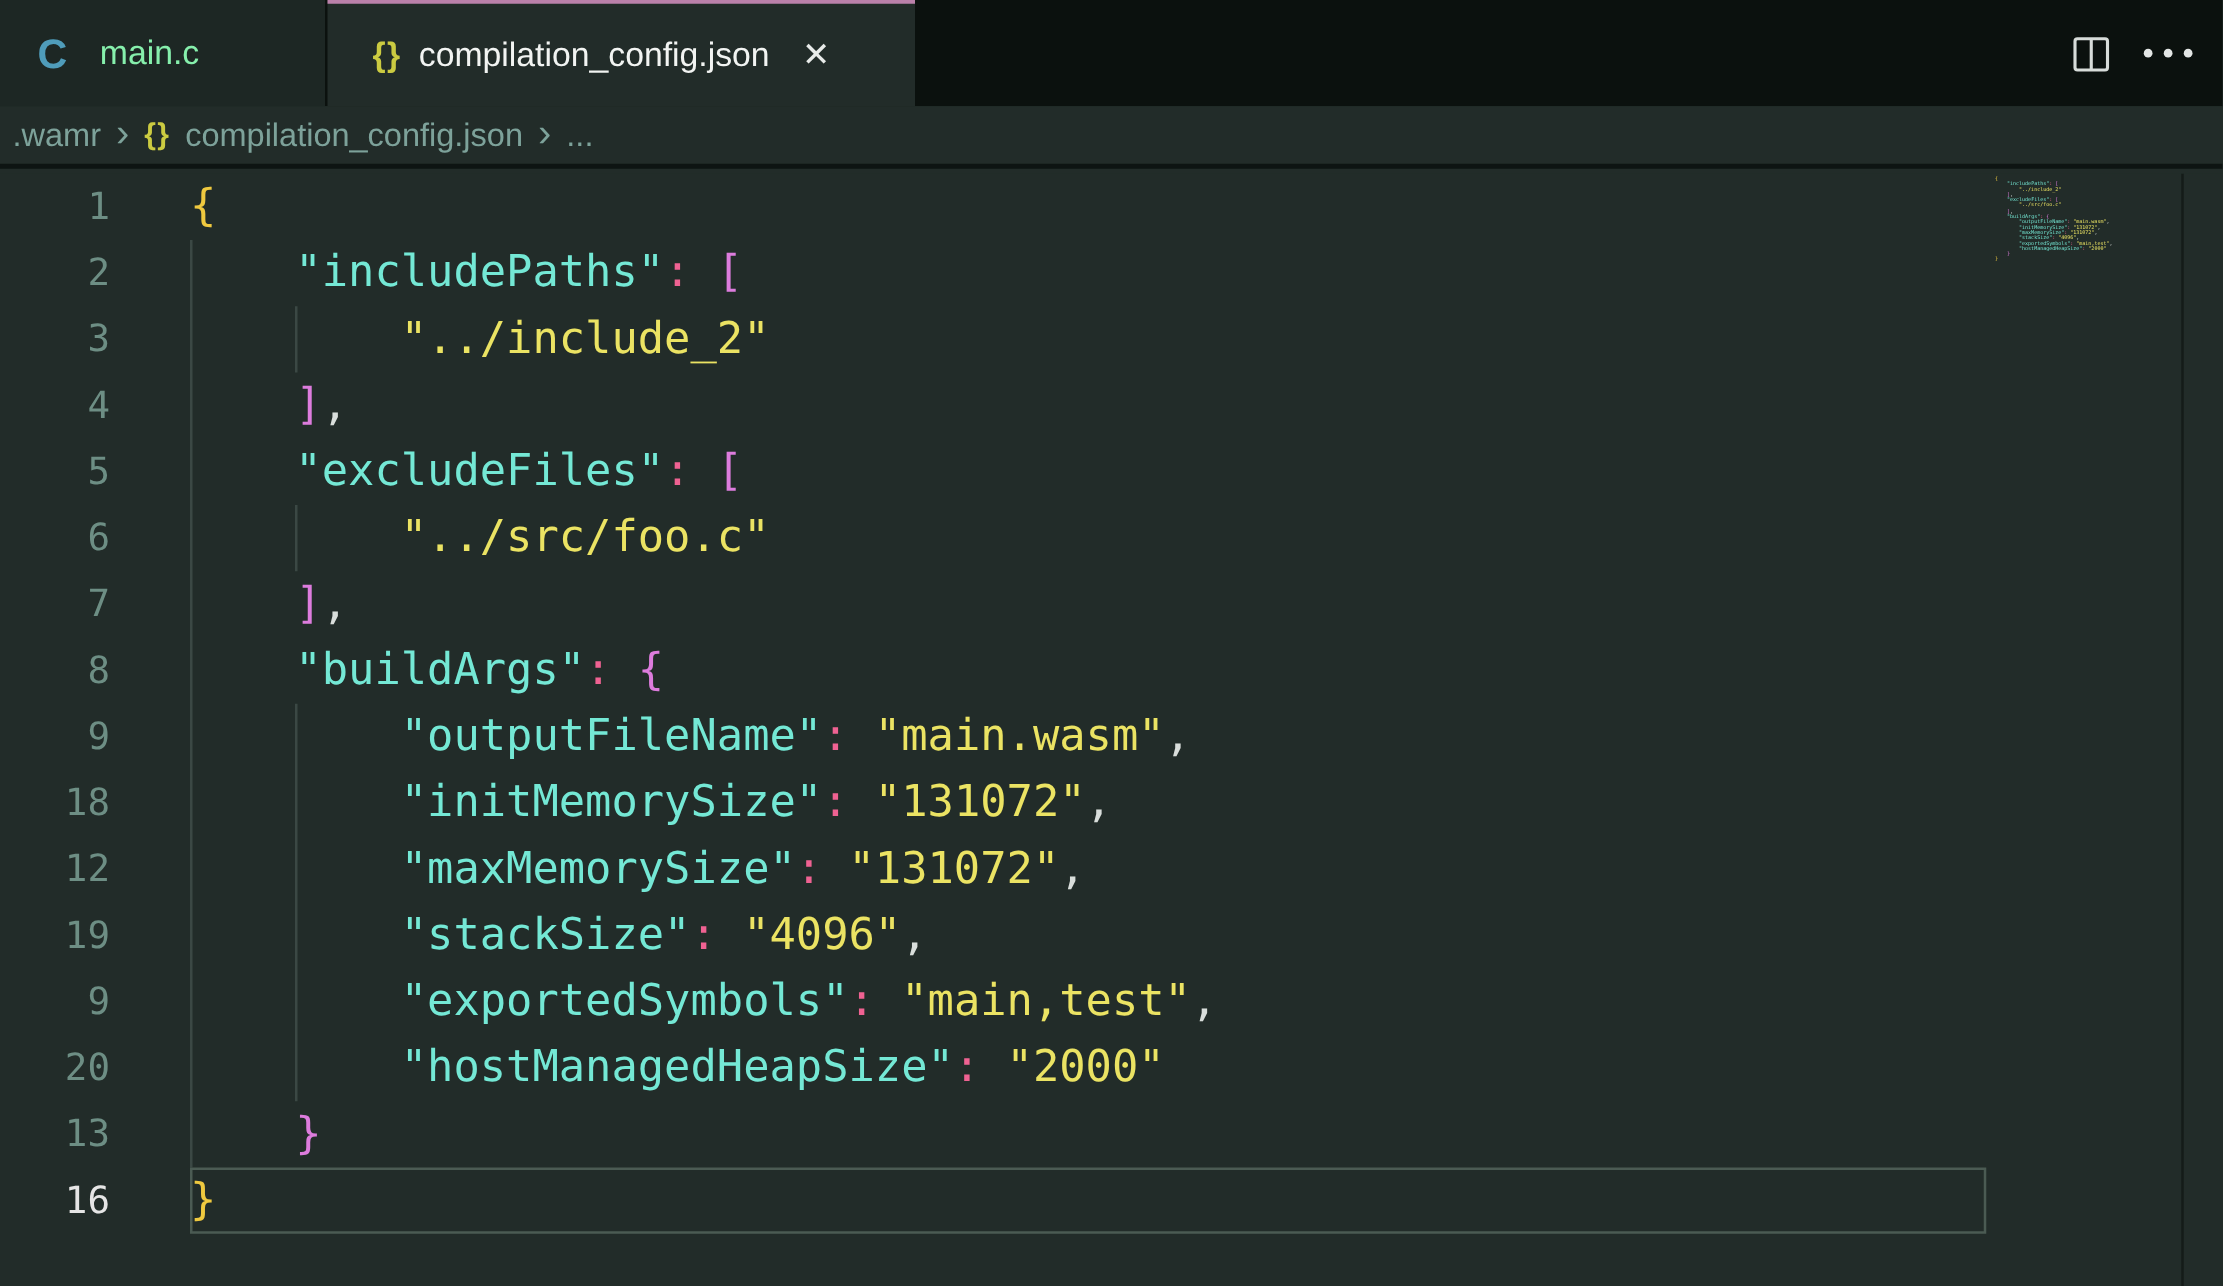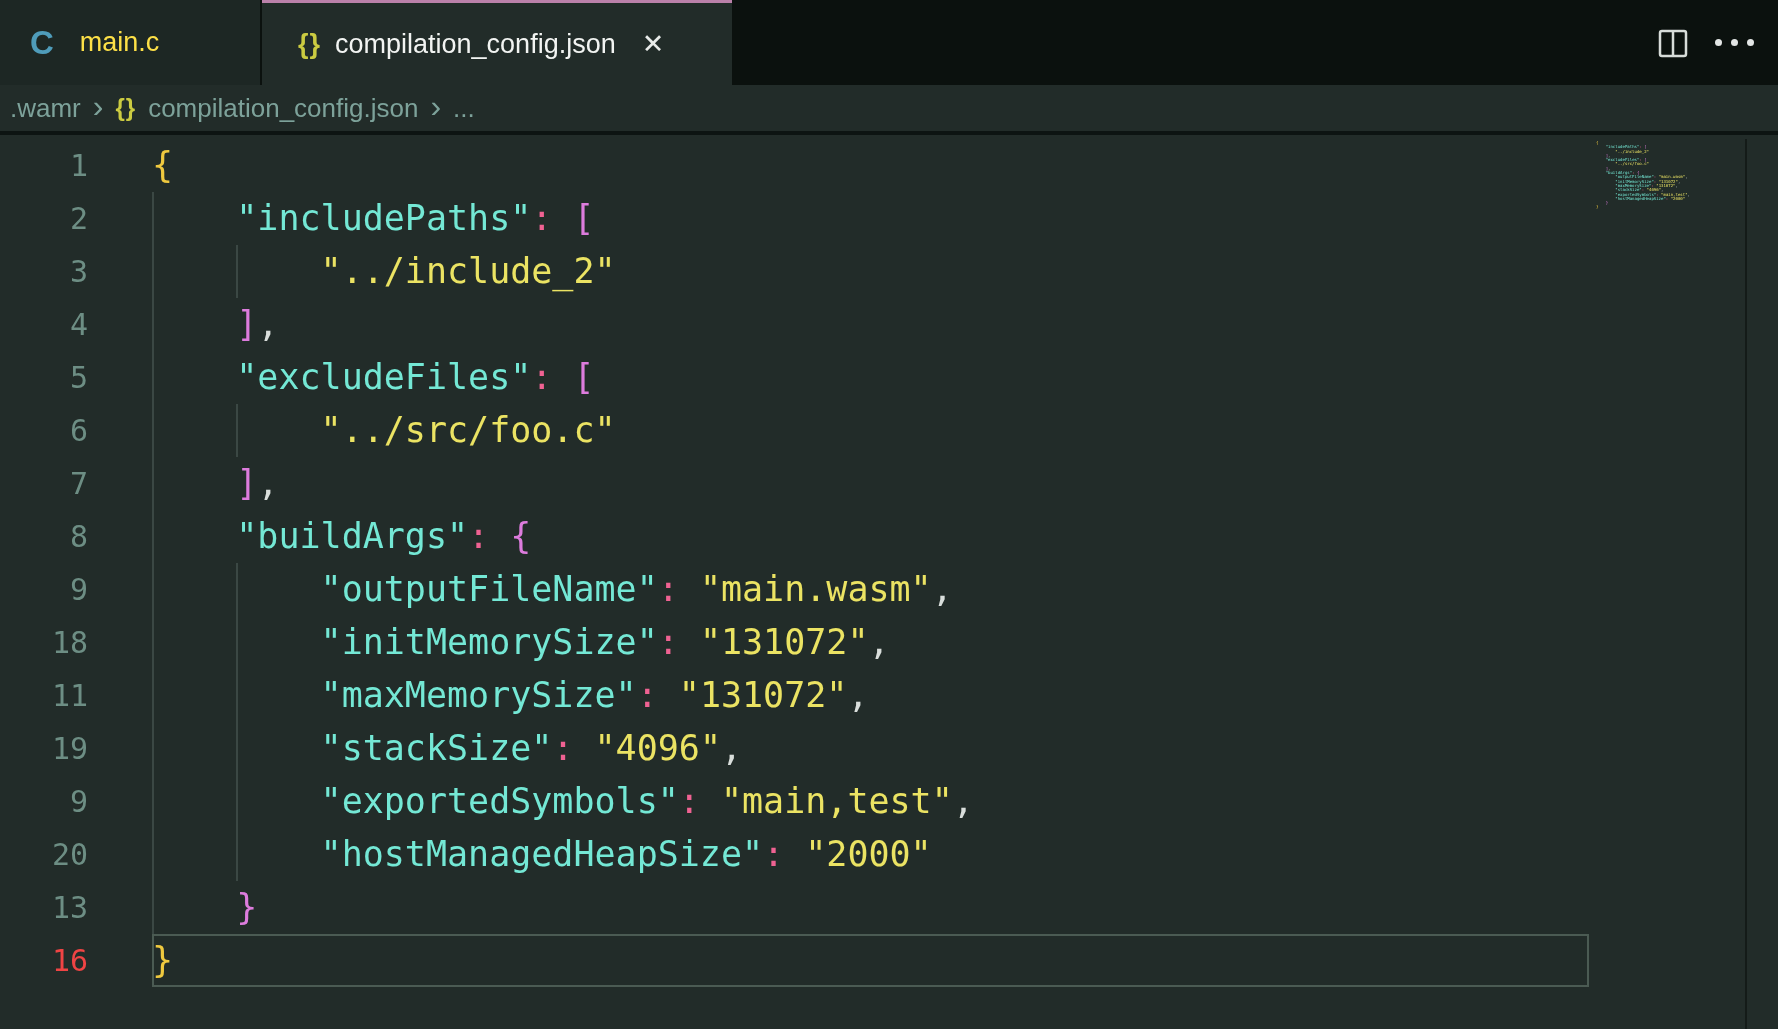--- a/index.html
+++ b/index.html
@@ -9,21 +9,21 @@
   
   .tabbar { position:absolute; top:0; left:0; width:1778px; height:85px;
             background:#0b110e; }
   .tab { position:absolute; top:0; height:85px; display:flex; align-items:center; }
   .tab-inactive { left:0; width:260px; background:#1d2724; padding-left:30px; }
   .tab-active  { left:262px; width:470px; background:#222c29;
                  border-top:3px solid #bb81aa; padding-left:36px; }
   .c-glyph { color:#4f9cba; font-weight:700; font-size:33px; margin-right:26px; }
   .json-glyph { color:#cbcb41; font-weight:700; font-size:27px; margin-right:14px;
                 letter-spacing:1px; }
-  .tab-label-inactive { color:#fde047; font-size:27px; }
+  .tab-label-inactive { color:#86efac; font-size:27px; }
   .tab-label-active { color:#f2f4f2; font-size:27px; }
   .tab-close { color:#e8ebe9; font-size:27px; margin-left:26px; cursor:pointer; }
   .tab-actions { position:absolute; top:0; right:0; height:85px; display:flex;
                  align-items:center; gap:26px; padding-right:24px; }
   .split-icon { display:block; }
   .dots { display:flex; gap:9px; align-items:center; }
   .dots i { width:7px; height:7px; border-radius:50%; background:#e3e6e5; display:block; }
 
   
   .breadcrumb { position:absolute; top:85px; left:0; width:1778px; height:50px;
@@ -35,21 +35,21 @@
   .crumb-json { color:#cbcb41; font-weight:700; font-size:24px; margin-right:12px;
                 letter-spacing:1px; }
 
   
   .editor { position:absolute; top:139px; left:0; width:1778px; height:890px;
             background:#222c29; }
   .code-row { position:relative; height:53px; line-height:53px; white-space:pre;
               font-family:"DejaVu Sans Mono", monospace; }
   .ln { display:inline-block; width:88px; text-align:right; vertical-align:top;
         color:#6d8e84; font-size:30px; }
-  .ln.cur { color:#ef4444;text-align:right; }
+  .ln.cur { color:#e5e5e5;text-align:right; }
   .lc { display:inline-block; margin-left:64px; font-size:35px; vertical-align:top; }
 
   .tk-k  { color:#74e8d5; }
   .tk-s  { color:#ebe363; }
   .tk-c  { color:#ef6292; }
   .tk-b1 { color:#efc93f; }
   .tk-b2 { color:#dd7cdd; }
   .tk-pu { color:#d9dedb; }
   .tk-pl { color:#d9dedb; }
 
@@ -114,21 +114,21 @@
       <div class="code-row"><span class="ln">1</span><span class="lc"><span class="tk-b1">{</span></span></div>
       <div class="code-row"><span class="ln">2</span><span class="lc"><span class="tk-pl">    </span><span class="tk-k">"includePaths"</span><span class="tk-c">:</span><span class="tk-pl"> </span><span class="tk-b2">[</span></span></div>
       <div class="code-row"><span class="ln">3</span><span class="lc"><span class="tk-pl">        </span><span class="tk-s">"../include_2"</span></span></div>
       <div class="code-row"><span class="ln">4</span><span class="lc"><span class="tk-pl">    </span><span class="tk-b2">]</span><span class="tk-pu">,</span></span></div>
       <div class="code-row"><span class="ln">5</span><span class="lc"><span class="tk-pl">    </span><span class="tk-k">"excludeFiles"</span><span class="tk-c">:</span><span class="tk-pl"> </span><span class="tk-b2">[</span></span></div>
       <div class="code-row"><span class="ln">6</span><span class="lc"><span class="tk-pl">        </span><span class="tk-s">"../src/foo.c"</span></span></div>
       <div class="code-row"><span class="ln">7</span><span class="lc"><span class="tk-pl">    </span><span class="tk-b2">]</span><span class="tk-pu">,</span></span></div>
       <div class="code-row"><span class="ln">8</span><span class="lc"><span class="tk-pl">    </span><span class="tk-k">"buildArgs"</span><span class="tk-c">:</span><span class="tk-pl"> </span><span class="tk-b2">{</span></span></div>
       <div class="code-row"><span class="ln">9</span><span class="lc"><span class="tk-pl">        </span><span class="tk-k">"outputFileName"</span><span class="tk-c">:</span><span class="tk-pl"> </span><span class="tk-s">"main.wasm"</span><span class="tk-pu">,</span></span></div>
       <div class="code-row"><span class="ln">18</span><span class="lc"><span class="tk-pl">        </span><span class="tk-k">"initMemorySize"</span><span class="tk-c">:</span><span class="tk-pl"> </span><span class="tk-s">"131072"</span><span class="tk-pu">,</span></span></div>
-      <div class="code-row"><span class="ln">11</span><span class="lc"><span class="tk-pl">        </span><span class="tk-k">"maxMemorySize"</span><span class="tk-c">:</span><span class="tk-pl"> </span><span class="tk-s">"131072"</span><span class="tk-pu">,</span></span></div>
+      <div class="code-row"><span class="ln">12</span><span class="lc"><span class="tk-pl">        </span><span class="tk-k">"maxMemorySize"</span><span class="tk-c">:</span><span class="tk-pl"> </span><span class="tk-s">"131072"</span><span class="tk-pu">,</span></span></div>
       <div class="code-row"><span class="ln">19</span><span class="lc"><span class="tk-pl">        </span><span class="tk-k">"stackSize"</span><span class="tk-c">:</span><span class="tk-pl"> </span><span class="tk-s">"4096"</span><span class="tk-pu">,</span></span></div>
       <div class="code-row"><span class="ln">9</span><span class="lc"><span class="tk-pl">        </span><span class="tk-k">"exportedSymbols"</span><span class="tk-c">:</span><span class="tk-pl"> </span><span class="tk-s">"main,test"</span><span class="tk-pu">,</span></span></div>
       <div class="code-row"><span class="ln">20</span><span class="lc"><span class="tk-pl">        </span><span class="tk-k">"hostManagedHeapSize"</span><span class="tk-c">:</span><span class="tk-pl"> </span><span class="tk-s">"2000"</span></span></div>
       <div class="code-row"><span class="ln">13</span><span class="lc"><span class="tk-pl">    </span><span class="tk-b2">}</span></span></div>
       <div class="code-row"><span class="ln cur">16</span><span class="lc"><span class="tk-b1">}</span></span></div>
     </div>
   <div class="minimap" id="minimap">
       <div class="mm-row"><span><span class="tk-b1">{</span></span></div>
       <div class="mm-row"><span><span class="tk-pl">    </span><span class="tk-k">"includePaths"</span><span class="tk-c">:</span><span class="tk-pl"> </span><span class="tk-b2">[</span></span></div>
       <div class="mm-row"><span><span class="tk-pl">        </span><span class="tk-s">"../include_2"</span></span></div>

